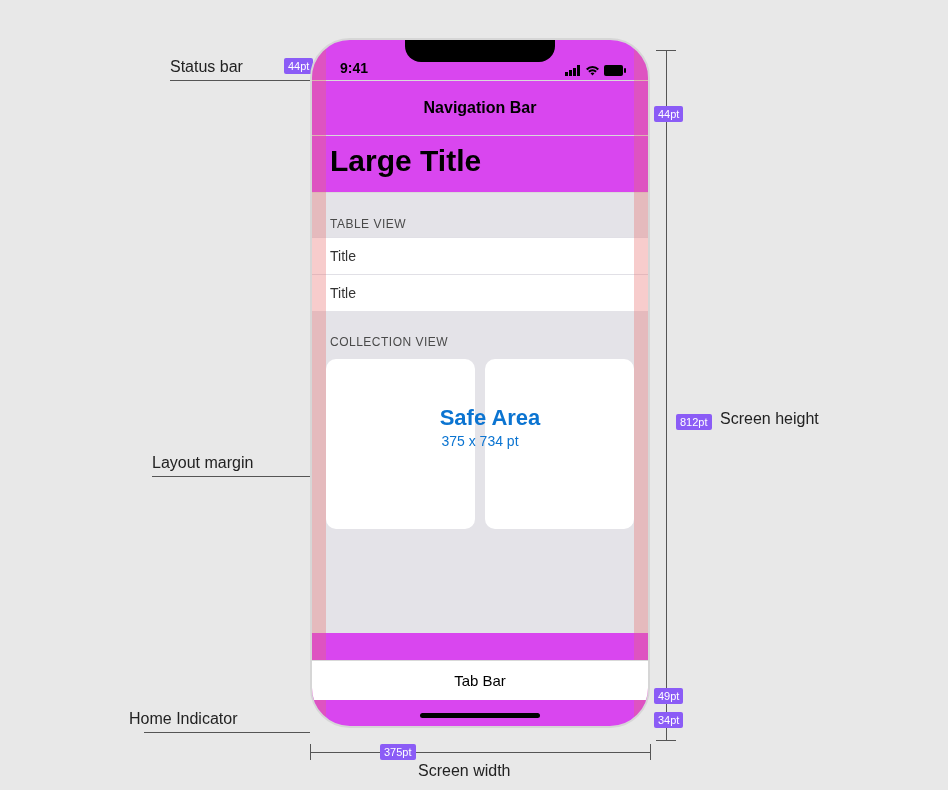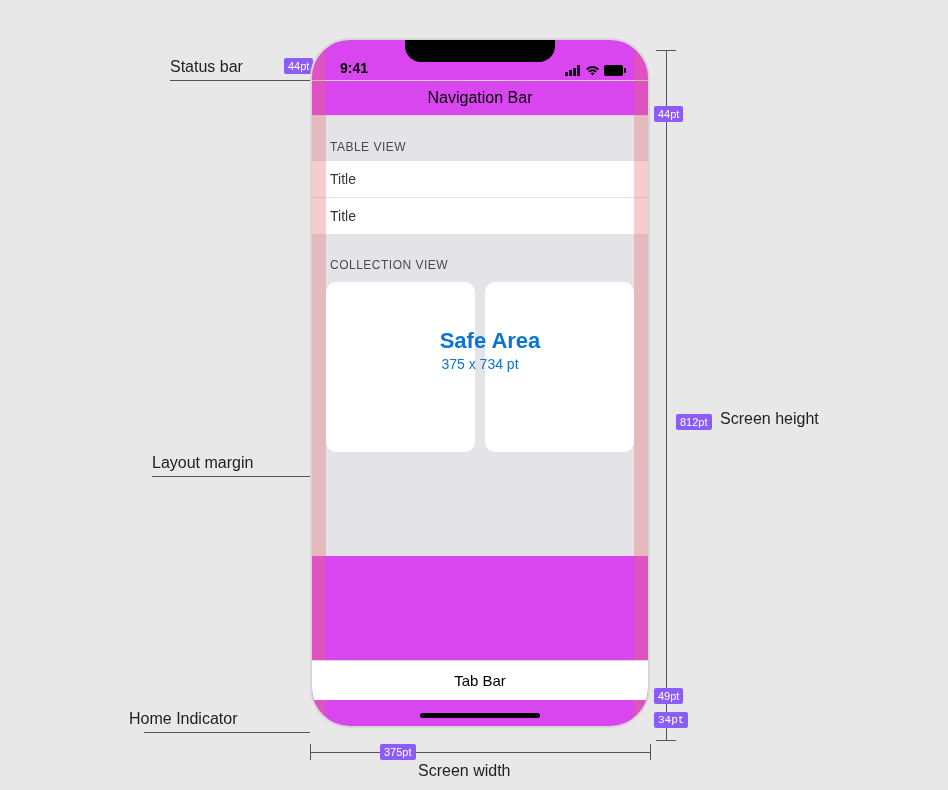--- a/index.html
+++ b/index.html
@@ -28,23 +28,24 @@
   .notch {
     position: absolute; top: 0; left: 50%; transform: translateX(-50%);
     width: 150px; height: 22px; background: #000; border-radius: 0 0 16px 16px;
   }
   .status-bar {
     height: 40px; display: flex; align-items: flex-end; justify-content: space-between;
     padding: 0 22px 4px 28px; font-size: 14px; font-weight: 600;
   }
   .status-icons { display: flex; gap: 4px; align-items: center; }
   .nav-bar {
-    height: 36px; display: flex; align-items: center; justify-content: center;
+    height: 56px; display: flex; align-items: center; justify-content: center;
     border-top: 1px solid #d9d9d9; border-bottom: 1px solid #d9d9d9;
     font-size: 16px;
+    font-weight: bold;
   }
   .large-title-row {
     padding: 8px 18px 14px; font-size: 30px; font-weight: 700;
     border-bottom: 1px solid #d9d9d9;
   }
   .content { background: #e4e3e8; min-height: 440px; padding-bottom: 8px; }
   .section-header {
     padding: 24px 18px 6px; font-size: 12px; letter-spacing: .5px; color: #4a4a4a;
   }
   .row {
@@ -112,21 +113,21 @@
 
 <div class="rule h" style="left:310px; top:752px; width:340px;"></div>
 <div class="rule v" style="left:310px; top:744px; height:16px;"></div>
 <div class="rule v" style="left:650px; top:744px; height:16px;"></div>
 
 <div class="badge" style="left:284px; top:58px;">44pt</div>
 <div class="badge" style="left:654px; top:106px;">44pt</div>
 <div class="badge" style="left:676px; top:414px;">812pt</div>
 <div class="badge" style="left:318px; top:486px;">16pt</div>
 <div class="badge" style="left:654px; top:688px;">49pt</div>
-<div class="badge" style="left:654px; top:712px;font-family:Liberation Mono, monospace;">34pt</div>
+<div class="badge" style="left:654px; top:712px;">34pt</div>
 <div class="badge" style="left:380px; top:744px;">375pt</div>
 
 <div class="phone">
   <div class="margin-band-l"></div>
   <div class="margin-band-r"></div>
   <div class="notch"></div>
 
   <div class="status-bar">
     <span>9:41</span>
     <span class="status-icons">
@@ -149,20 +150,21 @@
             <rect x="20" y="3" width="2" height="5" rx="1" fill="#000"></rect>
           </svg>
       </span>
     </span>
   </div>
 
   <div class="nav-bar">
     <span>Navigation Bar</span>
   </div>
 
+  <div class="large-title-row">Large Title</div>
 
   <div class="content">
     <div class="section-header">TABLE VIEW</div>
     <div class="row">Title</div>
     <div class="row">Title</div>
 
     <div class="section-header">COLLECTION VIEW</div>
     <div class="coll-wrap">
       <div class="card"></div>
       <div class="card"></div>

